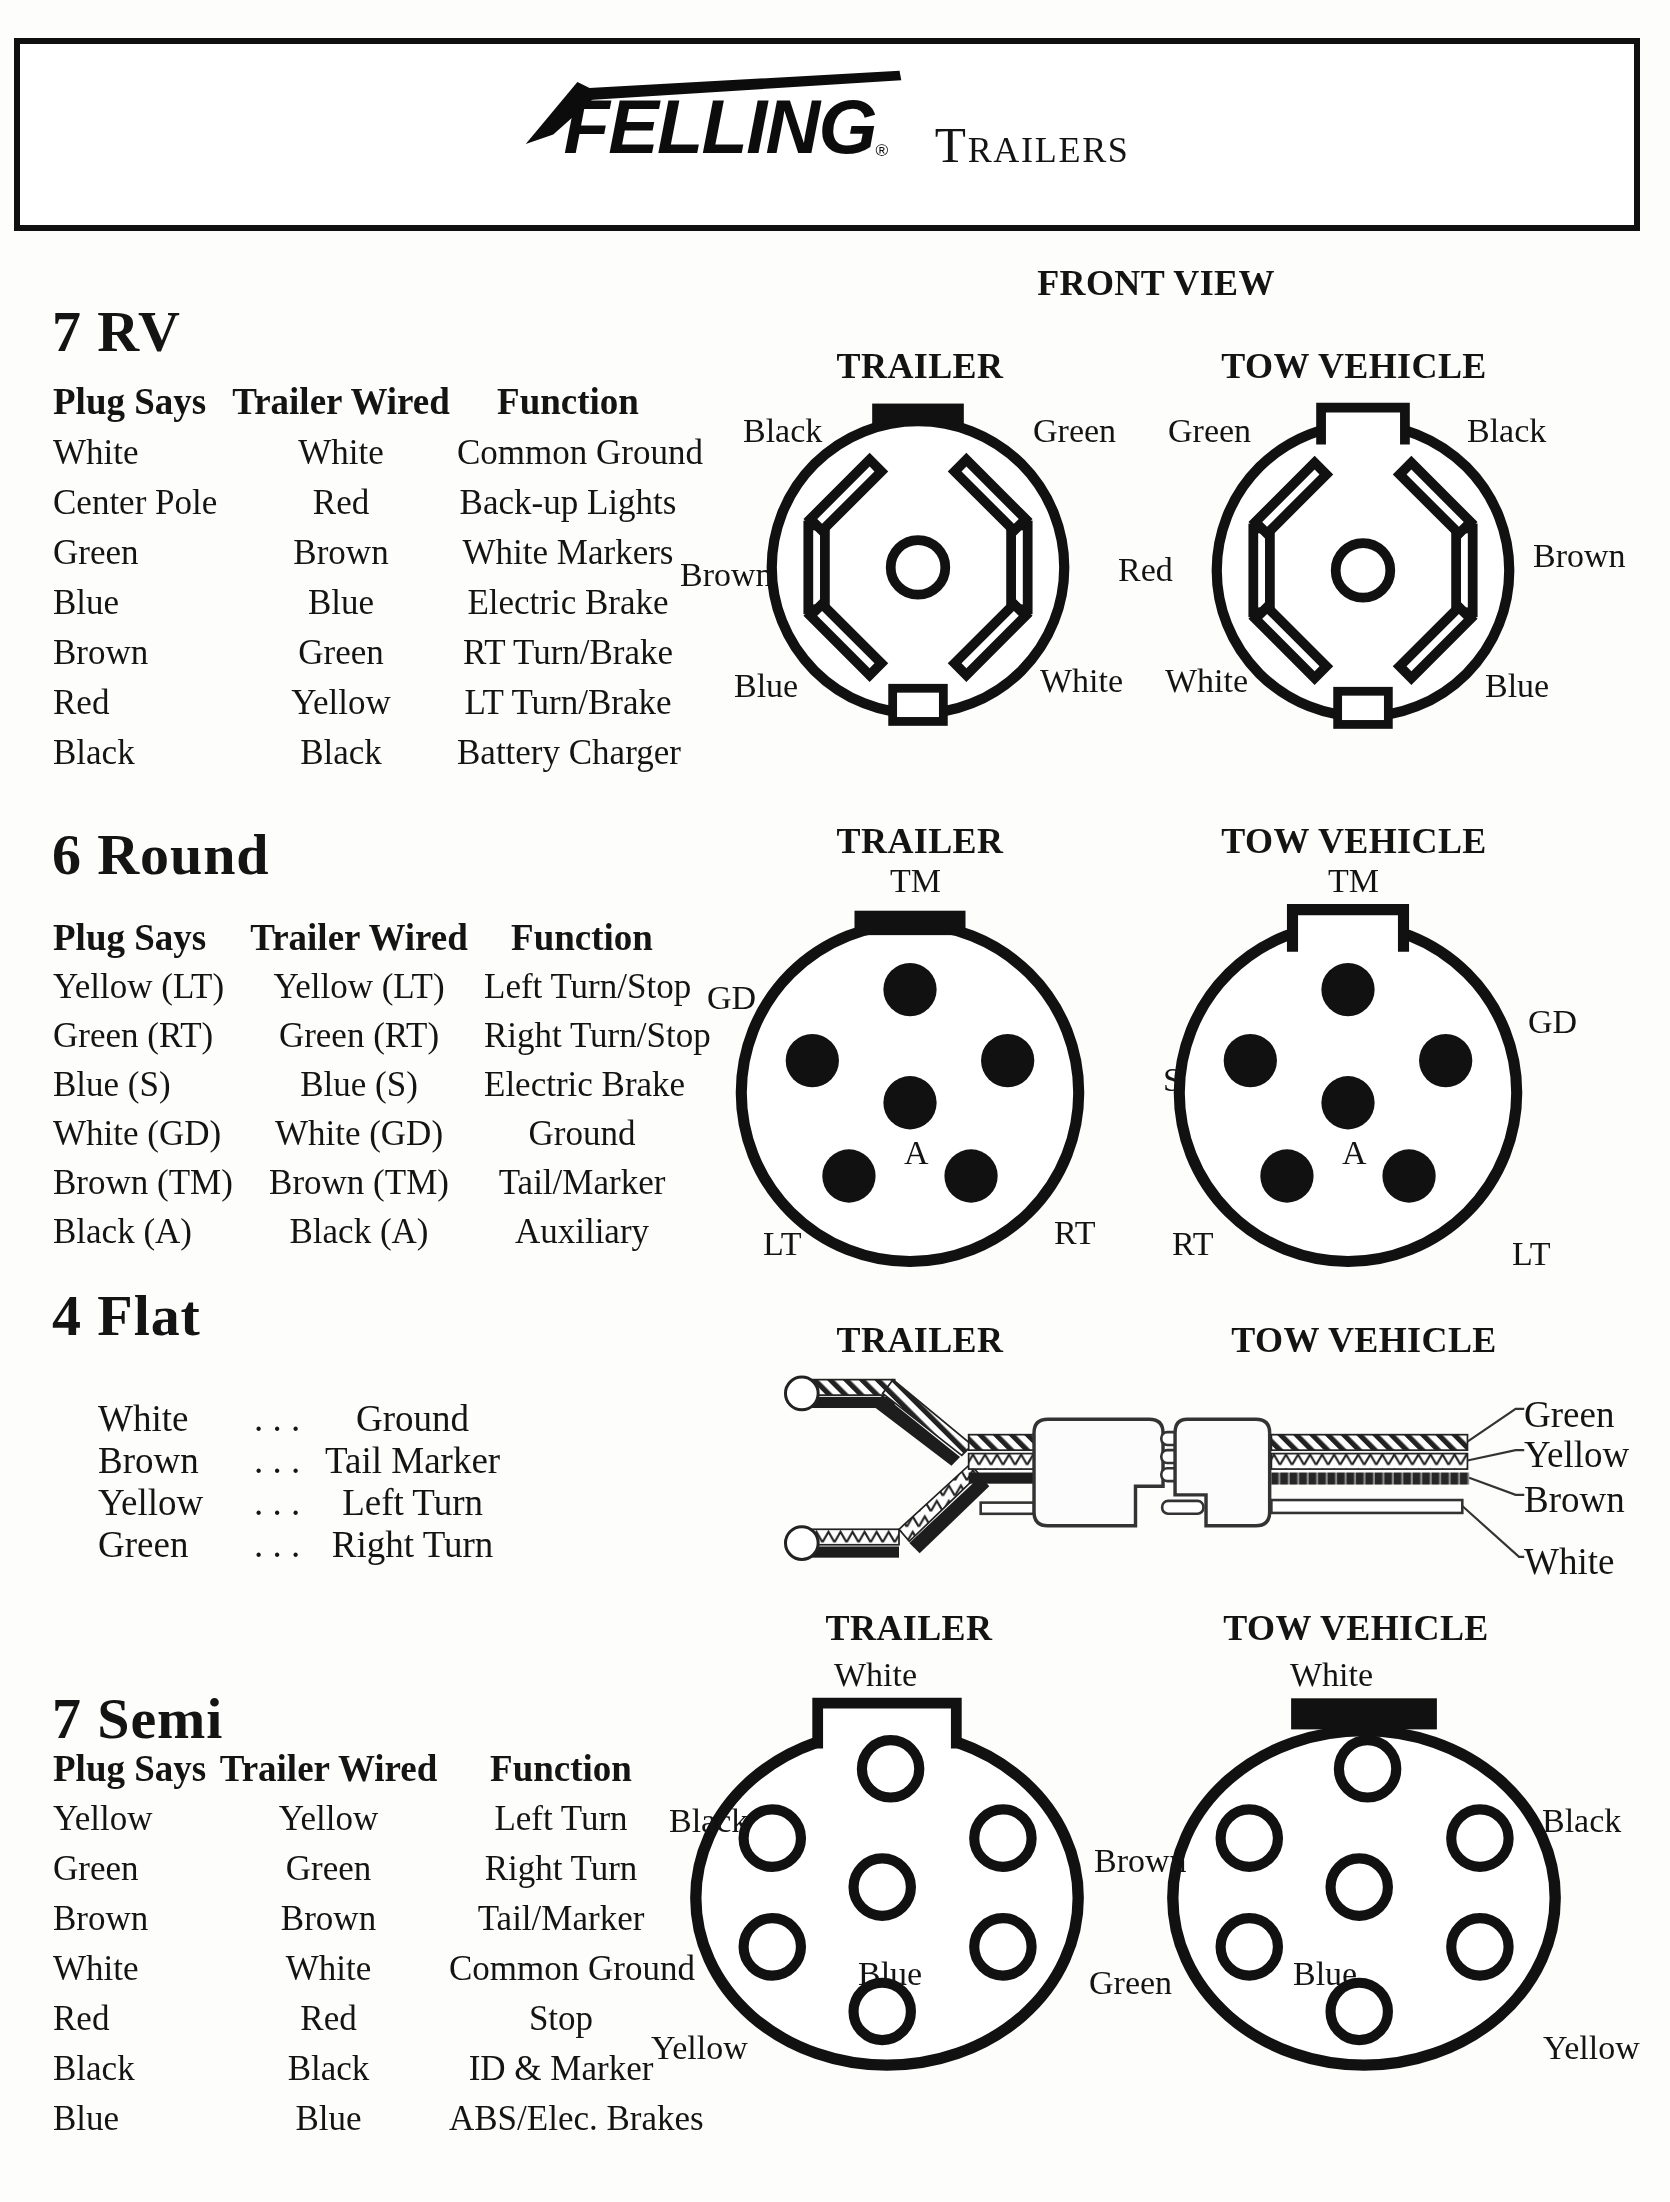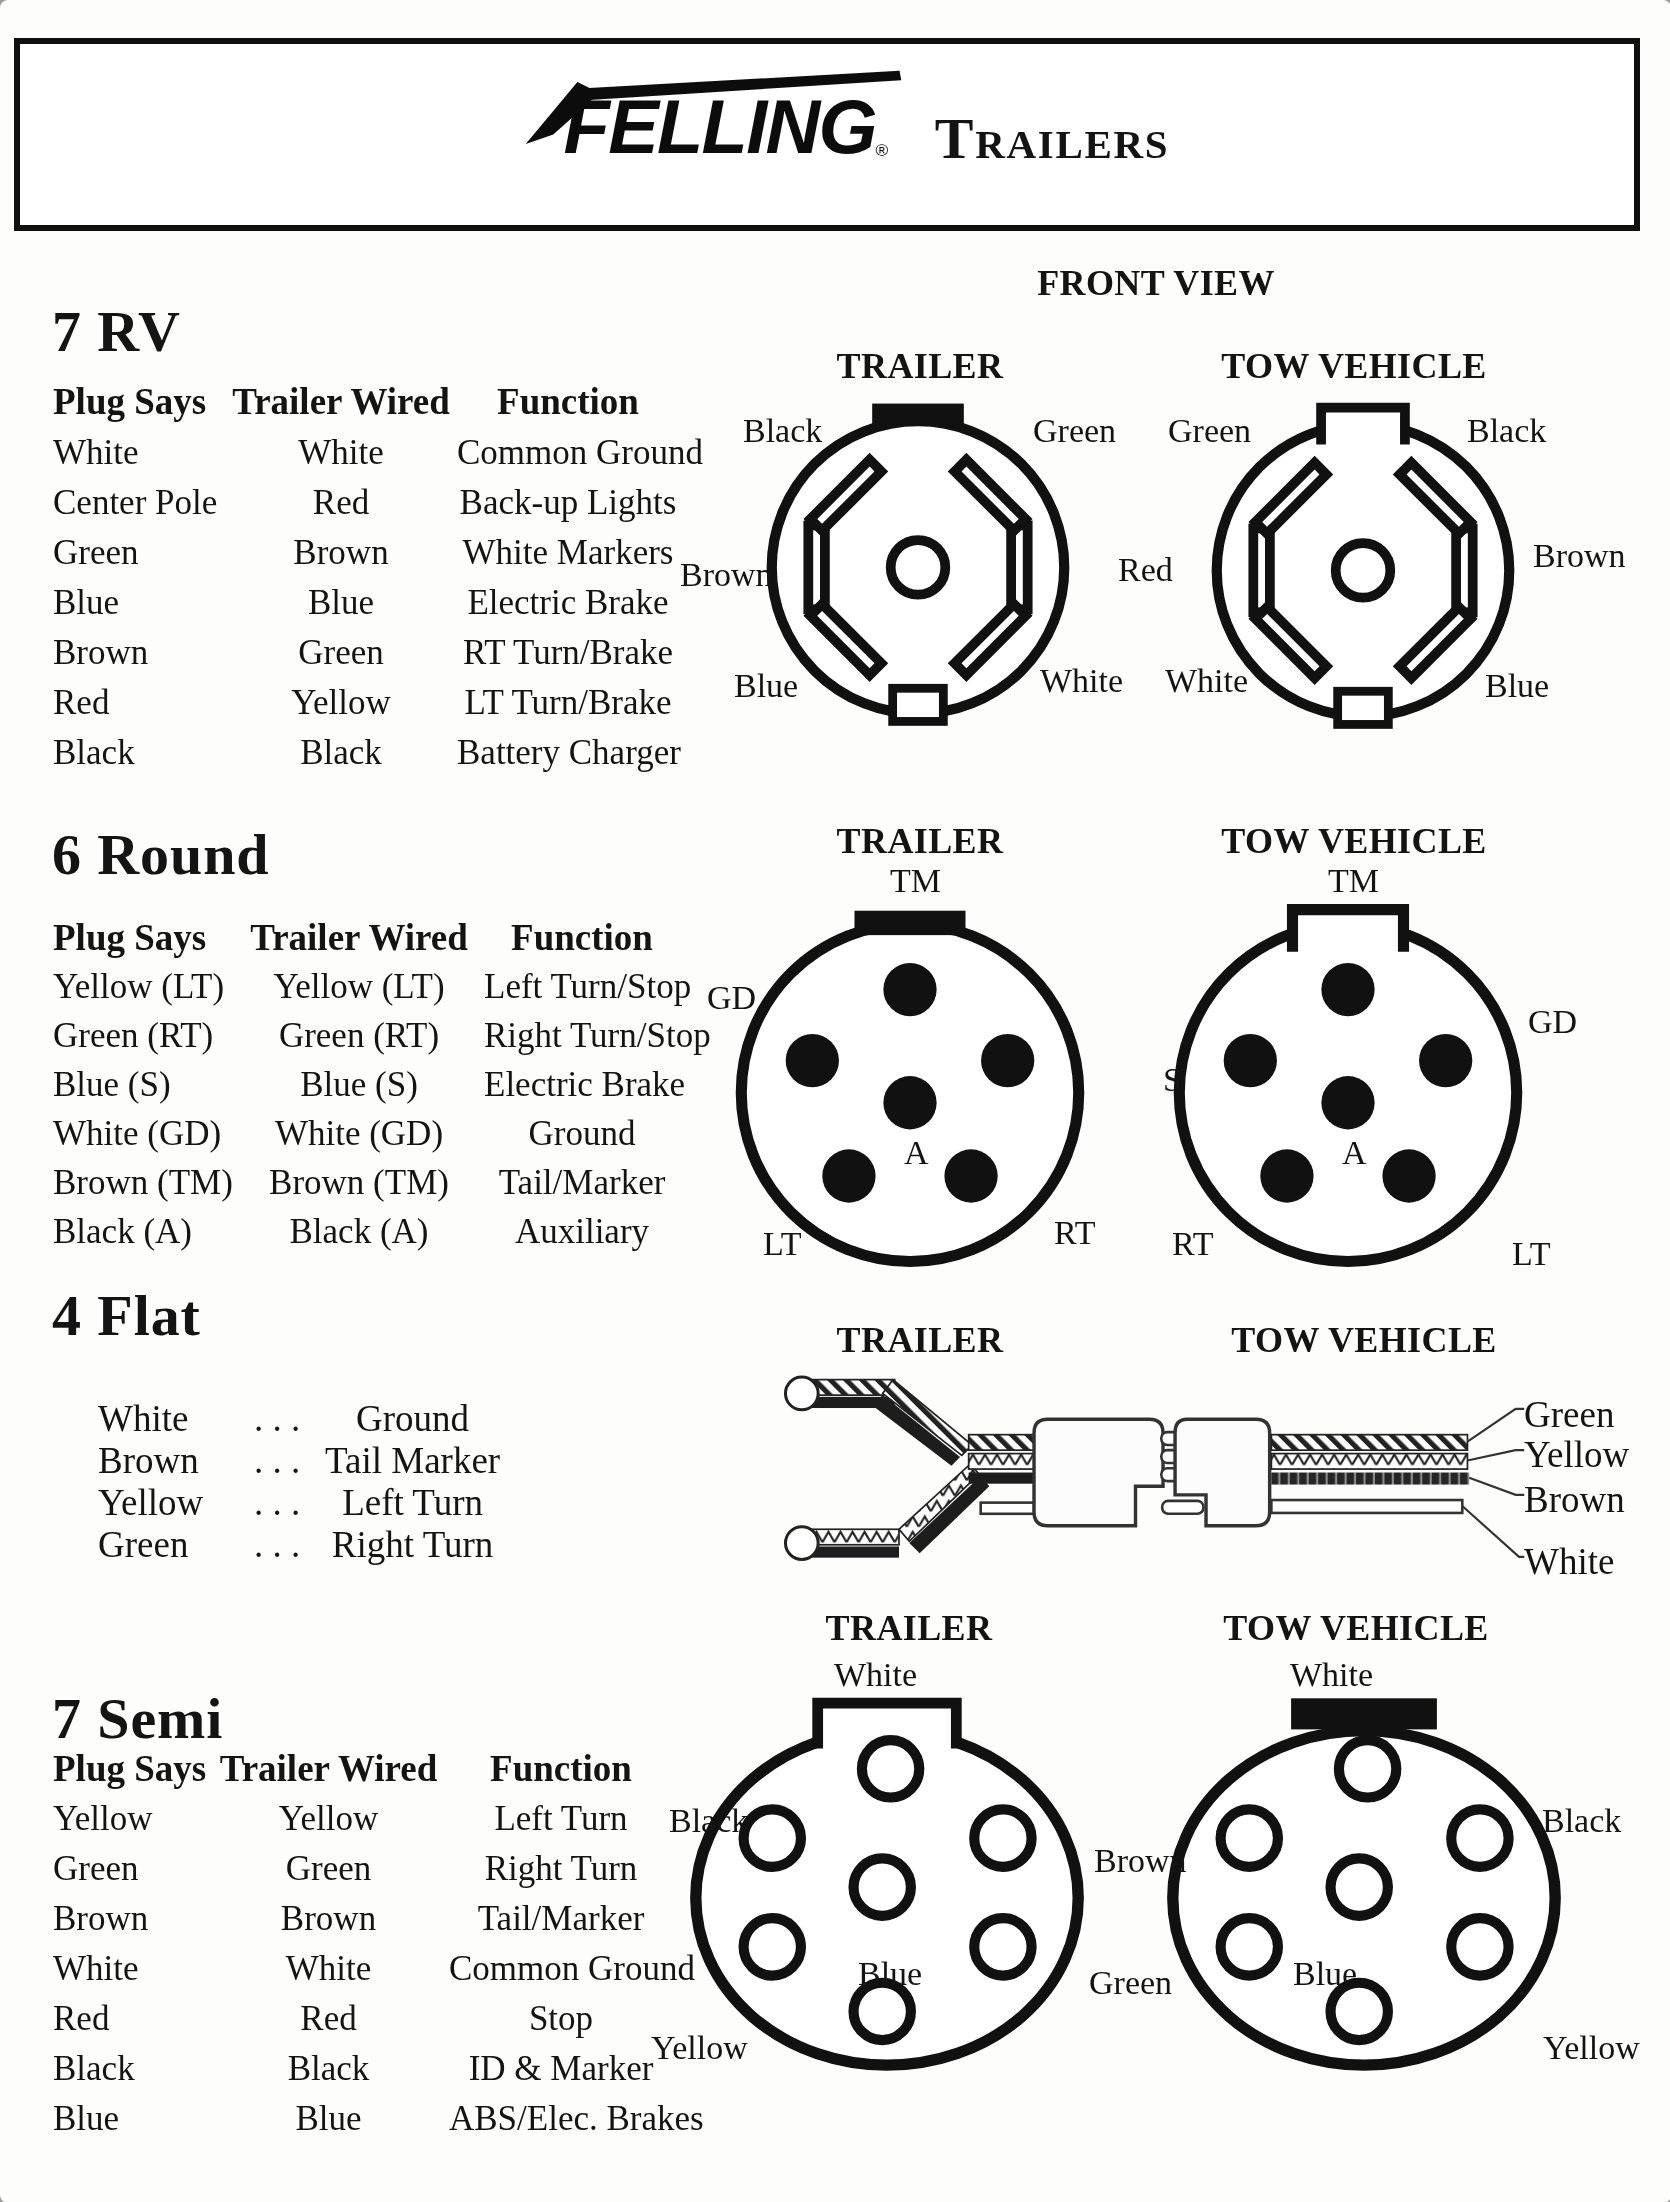--- a/index.html
+++ b/index.html
@@ -2,30 +2,29 @@
 <html style="font-size:13.8px"><head>
 <meta charset="utf-8">
 <style>
   * { margin:0; padding:0; box-sizing:border-box; }
   html,body { background:#9a9a9a; }
   body { font-family:"Liberation Serif", serif; }
   #page {
     position:relative; width:1671px; height:2203px;
     background:#fdfdfc; color:#141414; overflow:hidden;
     margin:0 auto;
-    border-radius:8px;
   }
   .sec-title { position:absolute; font-weight:bold; font-size:58px; line-height:1; letter-spacing:0.9px; }
   .heading { position:absolute; font-weight:bold; font-size:36px; line-height:1; text-align:center; width:310px; letter-spacing:0.4px; }
   .lbl { position:absolute; font-size:34px; line-height:1; white-space:nowrap; }
   .sc { font-variant:small-caps; }
 
   
   .hdr-box { position:absolute; left:13.8px; top:38px; width:1626px; height:193px; border:6.9px solid #101010; background:#fff; }
-  .brand-word { position:absolute; left:915px; top:66px; font-size:58px; font-weight:bold; line-height:1; letter-spacing:1.7px; }
+  .brand-word { position:absolute; left:915px; top:76px; font-size:51px; font-weight:normal; line-height:1; letter-spacing:1.7px; }
   .subtitle { position:absolute; left:517px; top:151px; width:611px; text-align:center; font-size:74px; font-weight:bold; line-height:1; letter-spacing:1.7px; }
 
   
   .tbl { position:absolute; width:637px;font-family:Liberation Serif, serif; }
   .t-headrow { display:grid; align-items:center; font-weight:bold; font-size:37px; line-height:1; }
   .t-body { display:grid; align-items:center; font-size:35px; line-height:1; }
   .t-cell,.t-head { white-space:nowrap; }
   .c0 { text-align:left; } .c1,.c2 { text-align:center; }
 
   .tbl-rv7 { left:53px; top:375px; }

